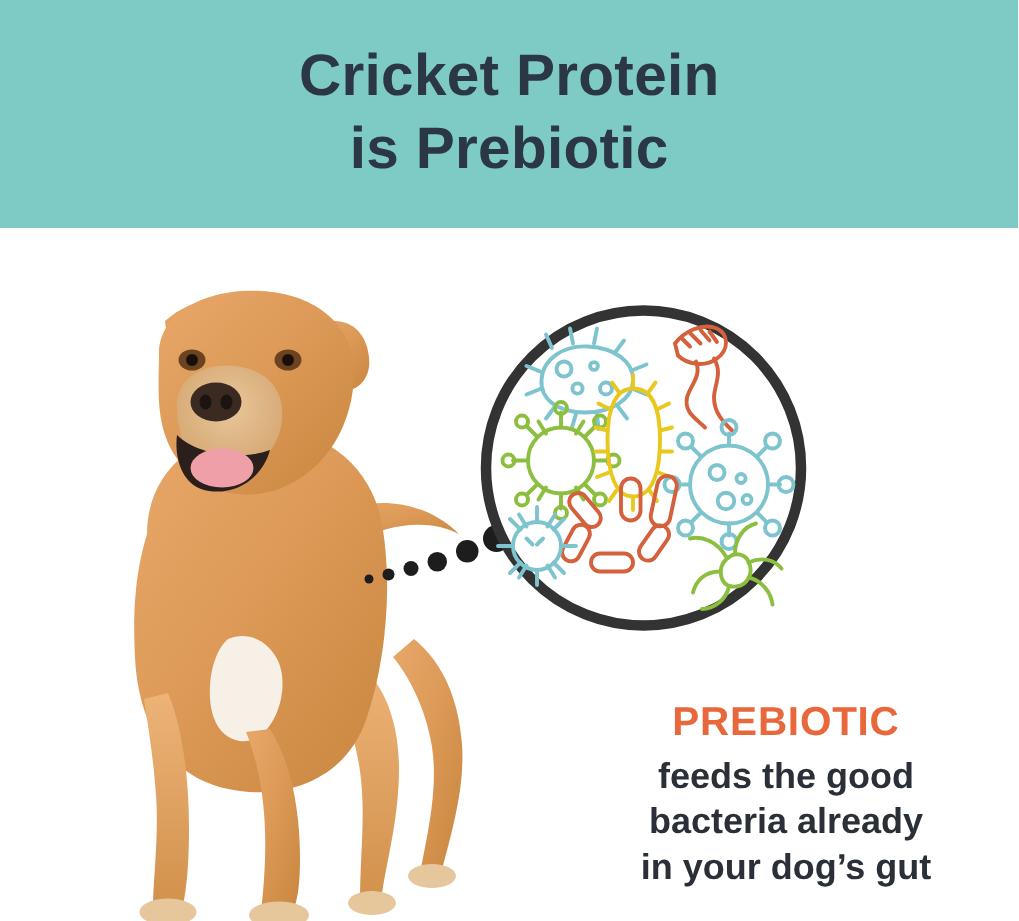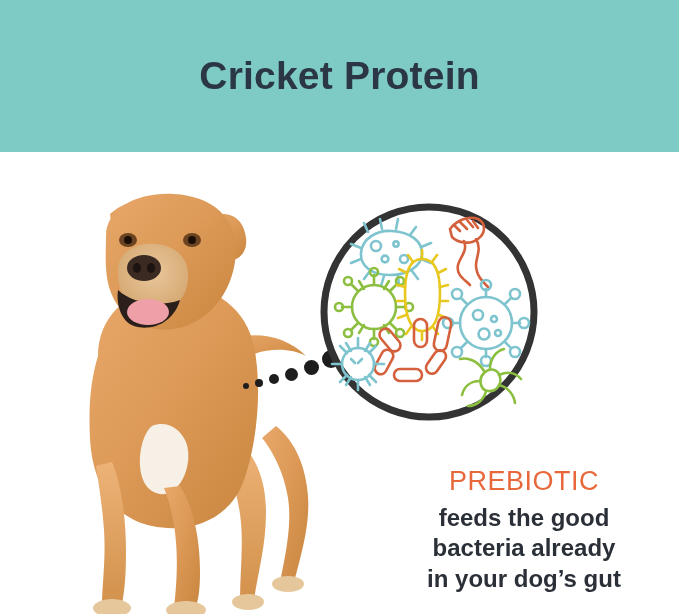--- a/index.html
+++ b/index.html
@@ -79,21 +79,21 @@
   .caption {
     position: absolute;
     left: 379px;
     top: 467px;
     width: 290px;
     text-align: center;
   }
   .caption-head {
     font-family: "Liberation Sans", sans-serif;
     font-size: 27px;
-    font-weight: normal;
+    font-weight: bold;
     color: #e8683c;
     letter-spacing: 0.5px;
     line-height: 1.1;
     margin-bottom: 6px;
   }
   .caption-line {
     font-family: "Liberation Sans", sans-serif;
     font-size: 24px;
     font-weight: bold;
     color: #2b3038;
@@ -101,20 +101,21 @@
     white-space: nowrap;
   }
 </style>
 </head>
 <body>
 
 <div id="poster">
 
   <div class="banner">
     <div class="banner-line">Cricket Protein</div>
+    <div class="banner-line">is Prebiotic</div>
   </div>
 
   <div class="dog-wrap">
     <svg class="dog-svg" viewBox="0 0 310 424" xmlns="http://www.w3.org/2000/svg">
       <defs>
         <linearGradient id="fur" x1="0" y1="0" x2="1" y2="1">
           <stop offset="0%" stop-color="#e8a86a"></stop>
           <stop offset="45%" stop-color="#dd9a58"></stop>
           <stop offset="100%" stop-color="#c9863f"></stop>
         </linearGradient>

